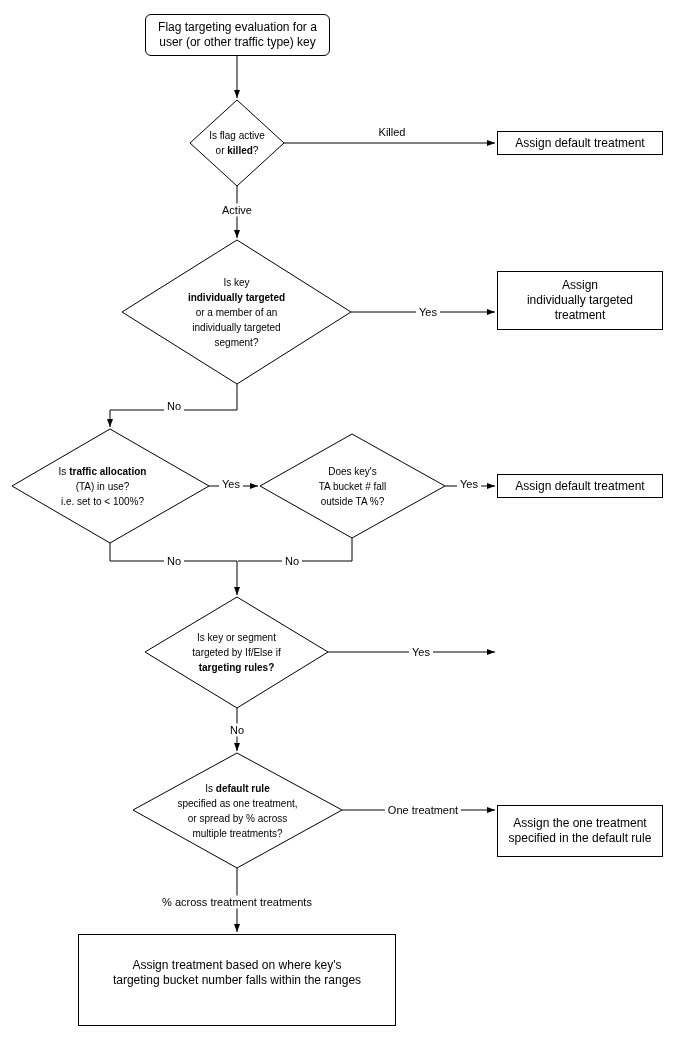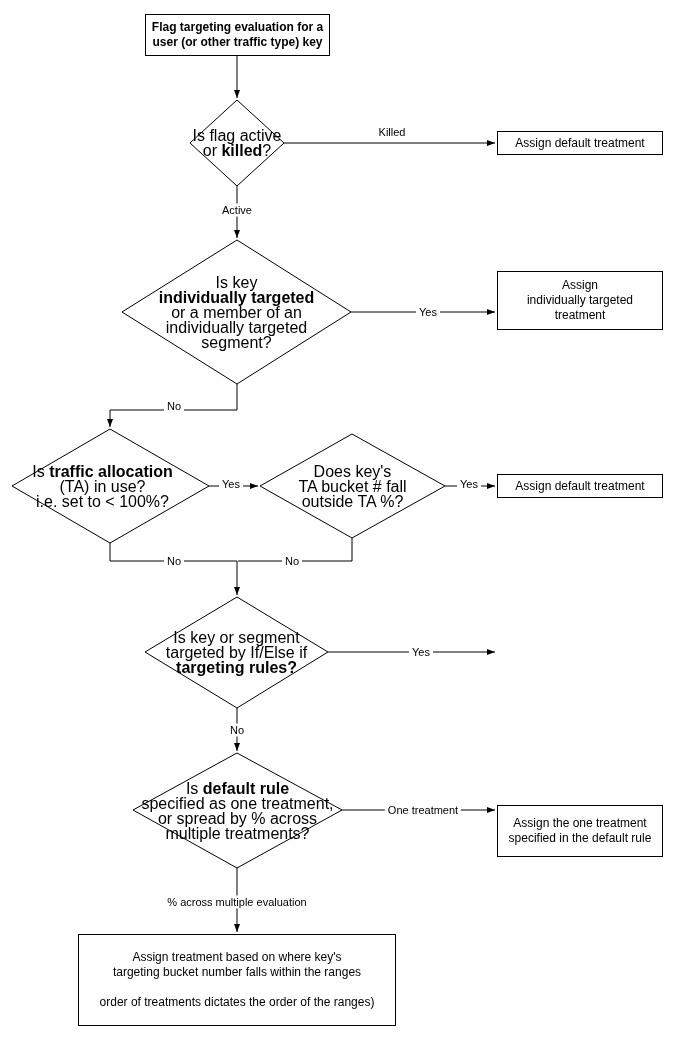--- a/index.html
+++ b/index.html
@@ -21,28 +21,28 @@
     background: #ffffff;
     border: 1px solid #000000;
     display: flex;
     align-items: center;
     justify-content: center;
     text-align: center;
     font-size: 12px;
     line-height: 15px;
     z-index: 1;
   }
-  .node.rounded { border-radius: 0; font-weight: bold; }
+  .node.rounded { border-radius: 6px; }
   .dlabel {
     position: absolute;
     display: flex;
     align-items: center;
     justify-content: center;
     text-align: center;
-    font-size: 16px;
+    font-size: 10px;
     line-height: 15px;
     z-index: 1;
     background: transparent;
     border: none;
   }
   .txt { white-space: nowrap; }
   .bold { font-weight: normal; }
   .edge-label {
     position: absolute;
     transform: translate(-50%, -50%);
@@ -174,30 +174,29 @@
       <span>Assign the one treatment</span><br>
       <span>specified in the default rule</span>
     </div>
   </div>
 
   <div class="node" style="left:78px;top:934px;width:318px;height:92px">
     <div class="txt bold">
       <span>Assign treatment based on where key's</span><br>
       <span>targeting bucket number falls within the ranges</span><br>
       <br>
-      <span>order of treatments dictates the order of the ranges)</span>
     </div>
   </div>
 
   <div class="edge-label" style="left:392px;top:132px">Killed</div>
   <div class="edge-label" style="left:237px;top:210px">Active</div>
   <div class="edge-label" style="left:428px;top:312px">Yes</div>
   <div class="edge-label" style="left:174px;top:406px">No</div>
   <div class="edge-label" style="left:231px;top:484px">Yes</div>
   <div class="edge-label" style="left:469px;top:484px">Yes</div>
   <div class="edge-label" style="left:174px;top:561px">No</div>
   <div class="edge-label" style="left:292px;top:561px">No</div>
   <div class="edge-label" style="left:421px;top:652px">Yes</div>
   <div class="edge-label" style="left:237px;top:730px">No</div>
   <div class="edge-label" style="left:423px;top:810px">One treatment</div>
-  <div class="edge-label" style="left:237px;top:902px">% across multiple evaluation</div>
+  <div class="edge-label" style="left:237px;top:902px">% across treatment treatments</div>
 
 </div>
 
 </body></html>

